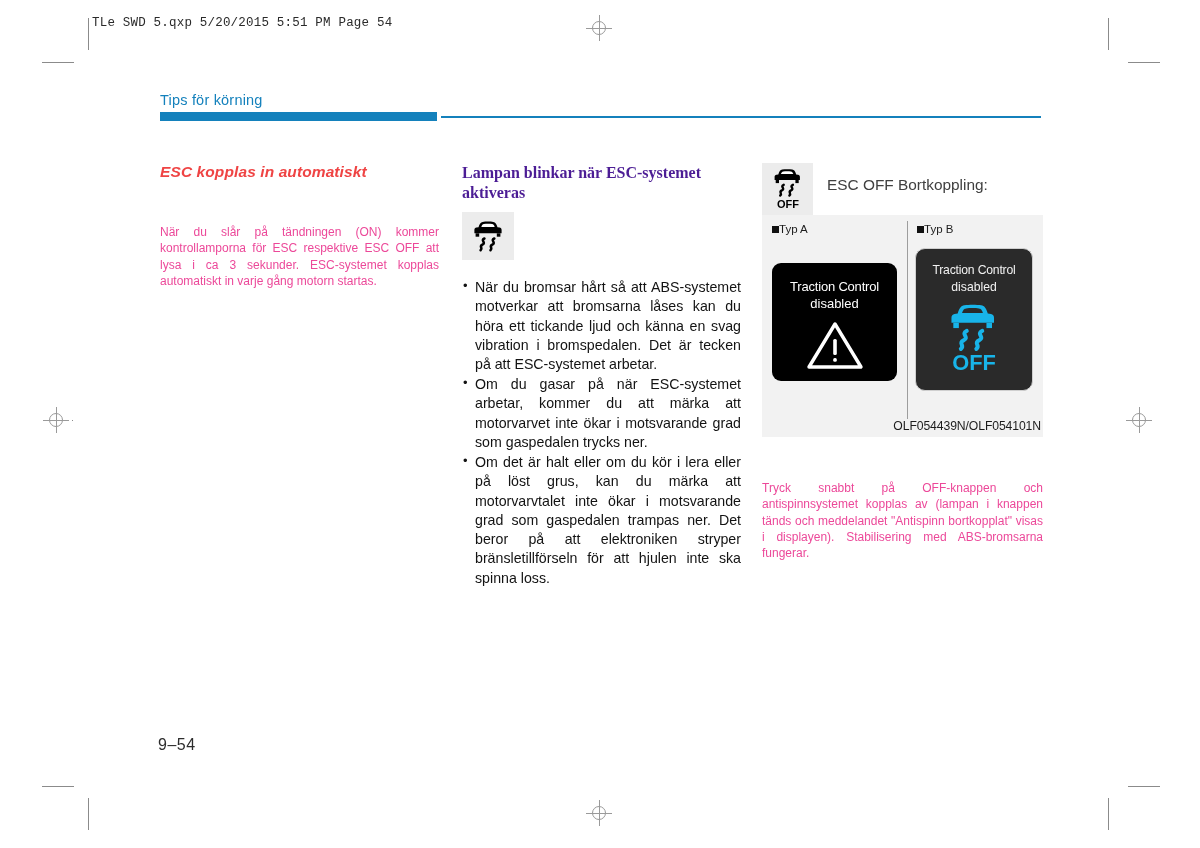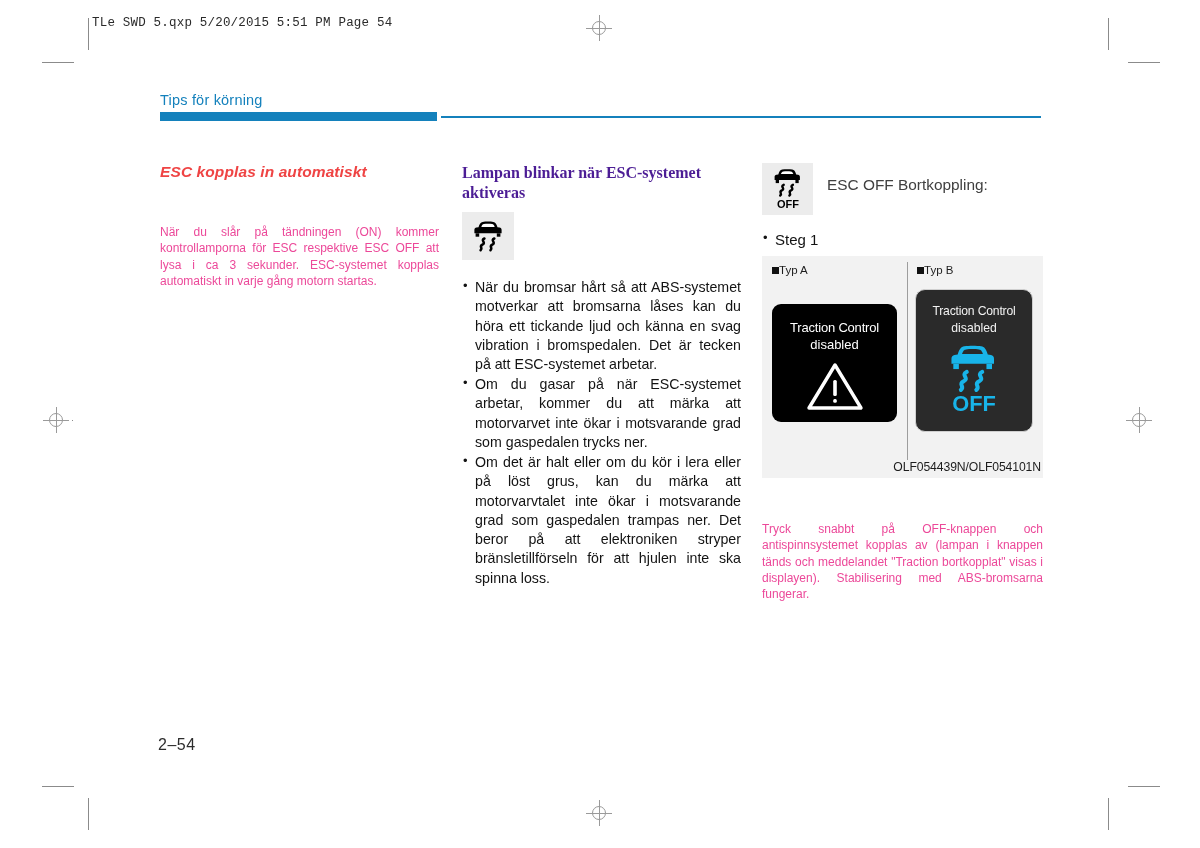--- a/index.html
+++ b/index.html
@@ -201,21 +201,20 @@
           <rect x="7.7" y="13.0" width="3.3" height="3.1" fill="#000"></rect>
           <rect x="27.4" y="13.0" width="3.3" height="3.1" fill="#000"></rect>
           <path fill="none" stroke="#000" stroke-width="2.4" stroke-linecap="round" stroke-linejoin="round" d="M15.7 17.8 C11.8 19.5 17.6 21.6 13.8 23.4 C10.3 25.1 14.8 26.4 12.2 28.5"></path>
           <path fill="none" stroke="#000" stroke-width="2.4" stroke-linecap="round" stroke-linejoin="round" d="M24.9 17.8 C21.0 19.5 26.8 21.6 23.0 23.4 C19.5 25.1 24.0 26.4 21.4 28.5"></path>
           <text x="20" y="41" text-anchor="middle" font-family="Liberation Sans, sans-serif" font-size="11" font-weight="bold" fill="#000">OFF</text>
         </svg>
       </div>
       <div class="rc-title">ESC OFF Bortkoppling:</div>
     </div>
 
-    <div class="rc-step">Steg 1</div>
 
     <div class="illus">
       <div class="divider"></div>
 
       <div class="typ-label typ-a-label">
         <span class="sq"></span>
         <span>Typ A</span>
       </div>
       <div class="typ-label typ-b-label">
         <span class="sq"></span>
@@ -242,18 +241,18 @@
           <rect x="27.4" y="13.0" width="3.3" height="3.1" fill="#18b4e9"></rect>
           <path fill="none" stroke="#18b4e9" stroke-width="2.4" stroke-linecap="round" stroke-linejoin="round" d="M15.7 17.8 C11.8 19.5 17.6 21.6 13.8 23.4 C10.3 25.1 14.8 26.4 12.2 28.5"></path>
           <path fill="none" stroke="#18b4e9" stroke-width="2.4" stroke-linecap="round" stroke-linejoin="round" d="M24.9 17.8 C21.0 19.5 26.8 21.6 23.0 23.4 C19.5 25.1 24.0 26.4 21.4 28.5"></path>
           <text x="20" y="41" text-anchor="middle" font-family="Liberation Sans, sans-serif" font-size="13" font-weight="bold" fill="#18b4e9">OFF</text>
         </svg>
       </div>
 
       <div class="fig-caption">OLF054439N/OLF054101N</div>
     </div>
 
-    <p class="body after-fig">Tryck snabbt på OFF-knappen och antispinnsystemet kopplas av (lampan i knappen tänds och meddelandet "Traction bortkopplat" visas i displayen). Stabilisering med ABS-bromsarna fungerar.</p>
-  </div>
-
-  <div class="folio">2–54</div>
+    <p class="body after-fig">Tryck snabbt på OFF-knappen och antispinnsystemet kopplas av (lampan i knappen tänds och meddelandet "Antispinn bortkopplat" visas i displayen). Stabilisering med ABS-bromsarna fungerar.</p>
+  </div>
+
+  <div class="folio">9–54</div>
 
 </div>
 
 </body></html>

